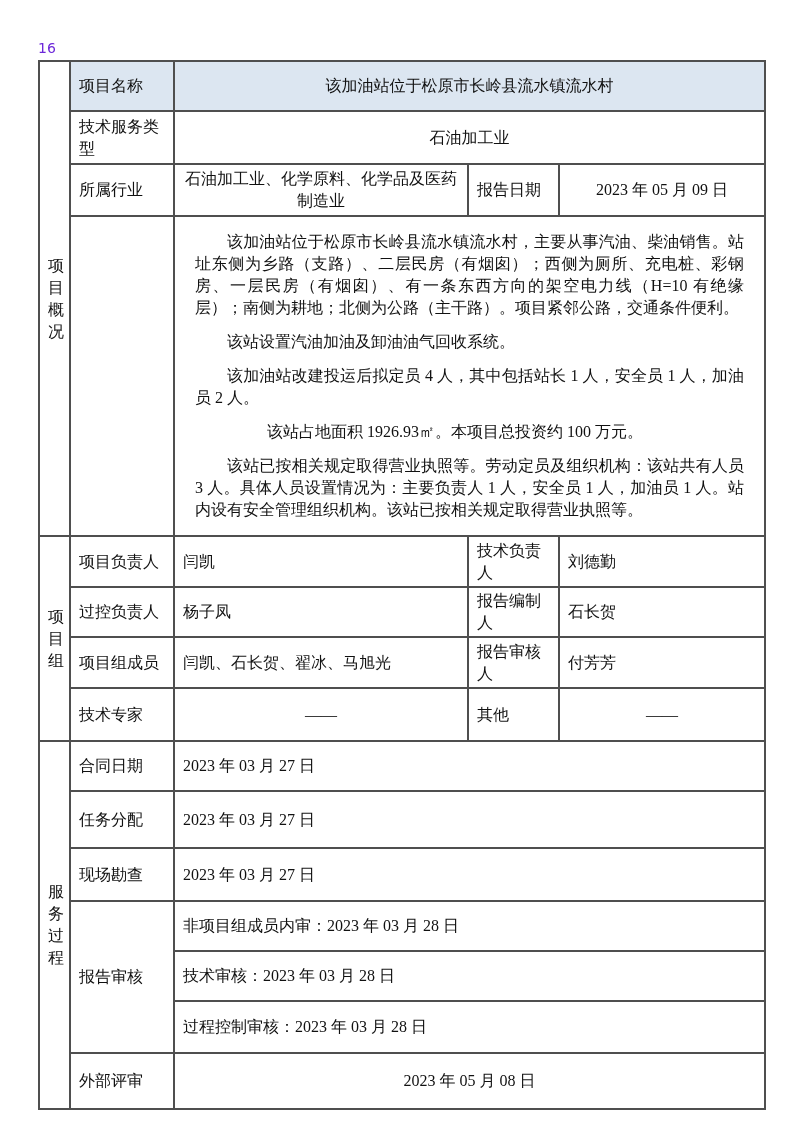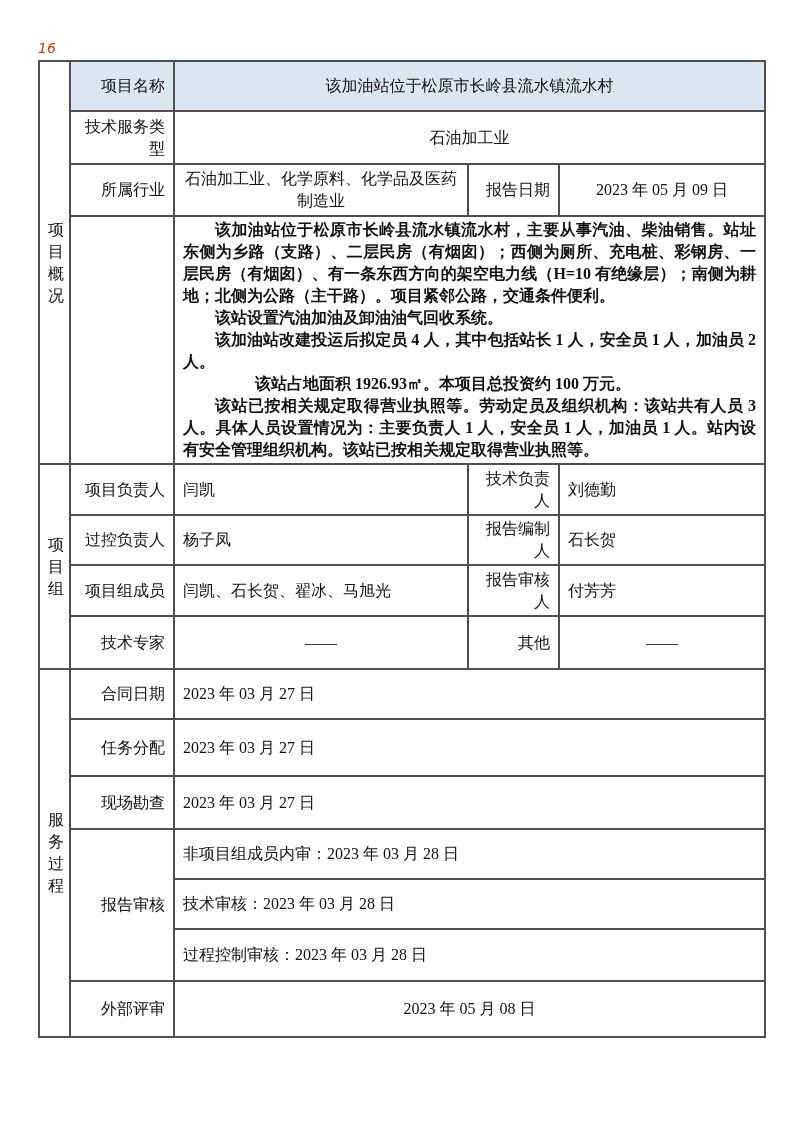--- a/index.html
+++ b/index.html
@@ -15,22 +15,21 @@
     font-family: "Liberation Serif", "DejaVu Serif", serif;
     color: #111111;
     overflow: hidden;
   }
   .pageno {
     position: absolute;
     top: 40px;
     left: 38px;
     font-size: 14px;
     font-family: "DejaVu Sans", "Liberation Sans", sans-serif;
-    color: #c2410c;
-    font-style: italic;
+    color: #6d28d9;
   }
   table.doc {
     position: absolute;
     top: 60px;
     left: 38px;
     width: 726px;
     border-collapse: collapse;
     table-layout: fixed;
   }
   table.doc td {
@@ -41,31 +40,31 @@
     vertical-align: middle;
     overflow: hidden;
   }
   .group-label {
     text-align: center;
     padding: 2px 5px;
     word-break: break-all;
     line-height: 26px;
     letter-spacing: 0;
   }
-  .label { text-align: right; margin-top: 45px; }
+  .label { text-align: left; margin-top: 45px; }
   .center { text-align: center; }
   .left { text-align: left; margin-top: 20px; }
   .blue { background: #dce6f1; }
   .desc {
     vertical-align: top;
     padding: 3px 9px 0 7px;
     line-height: 21.6px;
     text-align: justify;
   }
-  .desc p { margin: 0; text-indent: 2em; font-weight: bold; }
+  .desc p { margin: 12px; text-indent: 2em; }
   .desc p.wide { text-indent: 4.5em; }
   .vtop { vertical-align: top; padding-top: 4px; }
 </style>
 </head>
 <body>
 
 <div class="page">
 
   <div class="pageno">16</div>
 

